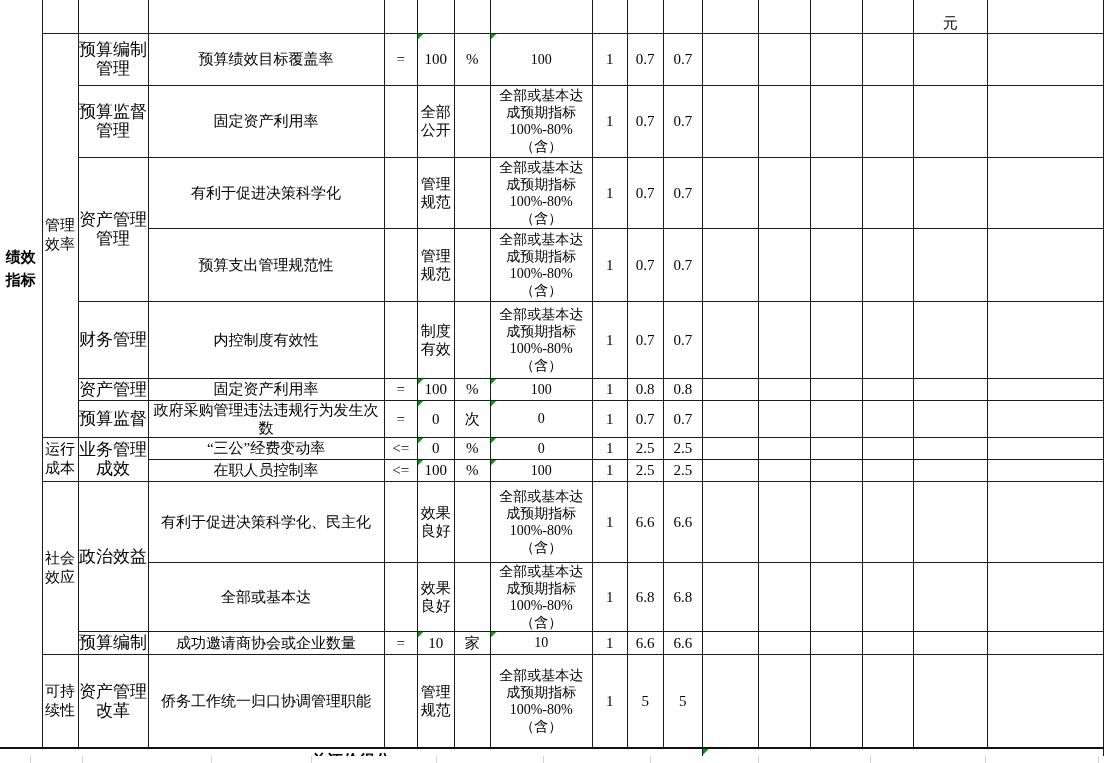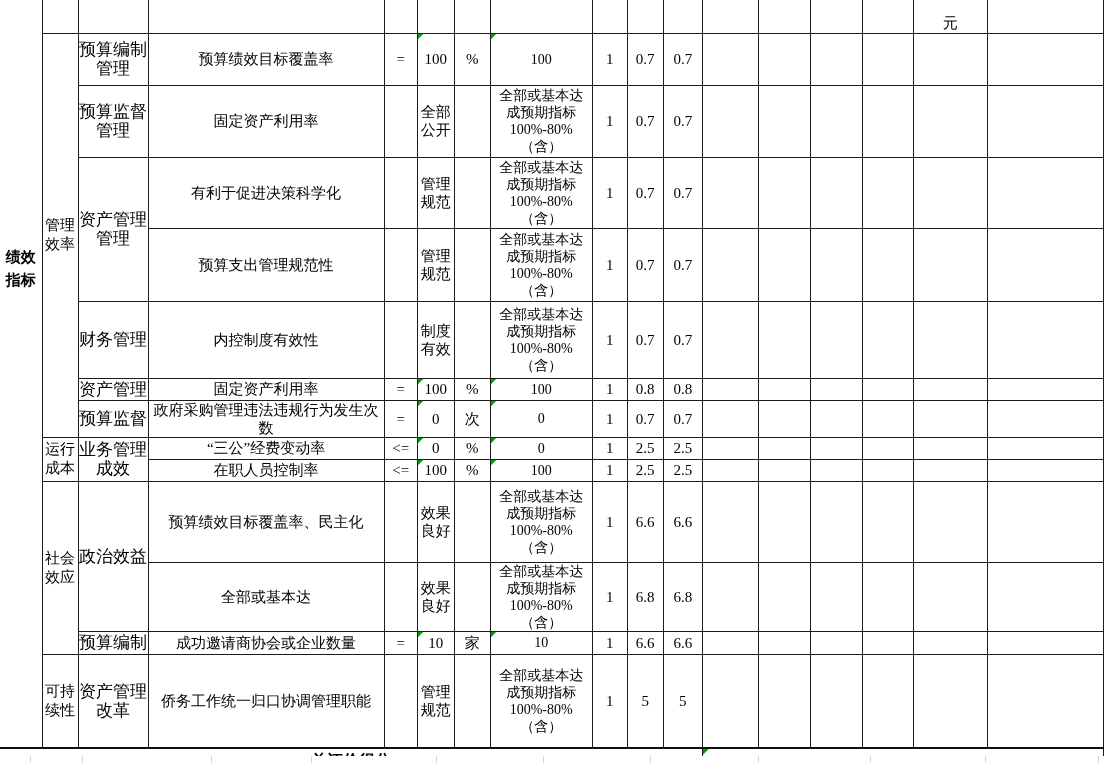--- a/index.html
+++ b/index.html
@@ -259,21 +259,21 @@
           <td></td>
           <td></td>
           <td></td>
           <td></td>
 </tr>
 
 <tr style="height:81px">
   <td rowspan="3" class="group-cell">社会
 效应</td>
   <td rowspan="2" class="sub-cell">政治效益</td>
-  <td class="ind-cell">预算绩效目标覆盖率、民主化</td>
+  <td class="ind-cell">有利于促进决策科学化、民主化</td>
   <td></td>
   <td>效果
 良好</td>
   <td></td>
   <td class="tgt-cell">全部或基本达
 成预期指标
 100%-80%
 （含）</td>
   <td>1</td>
   <td>6.6</td>

